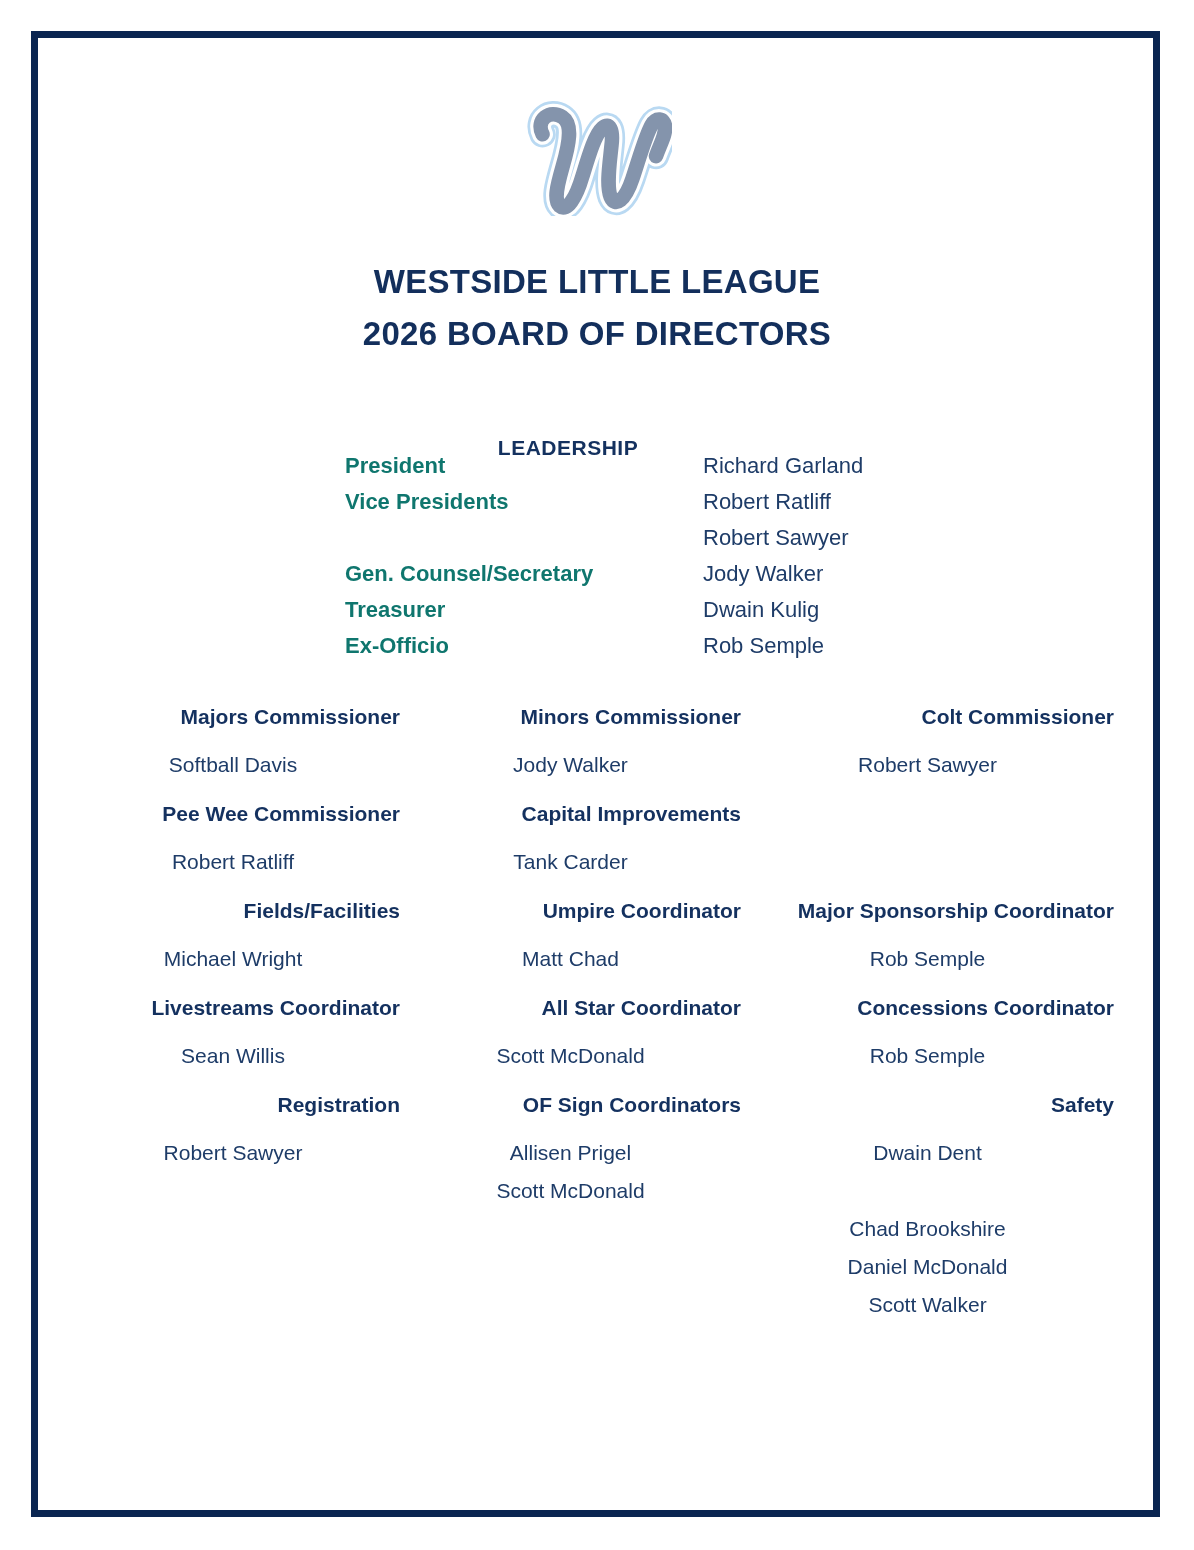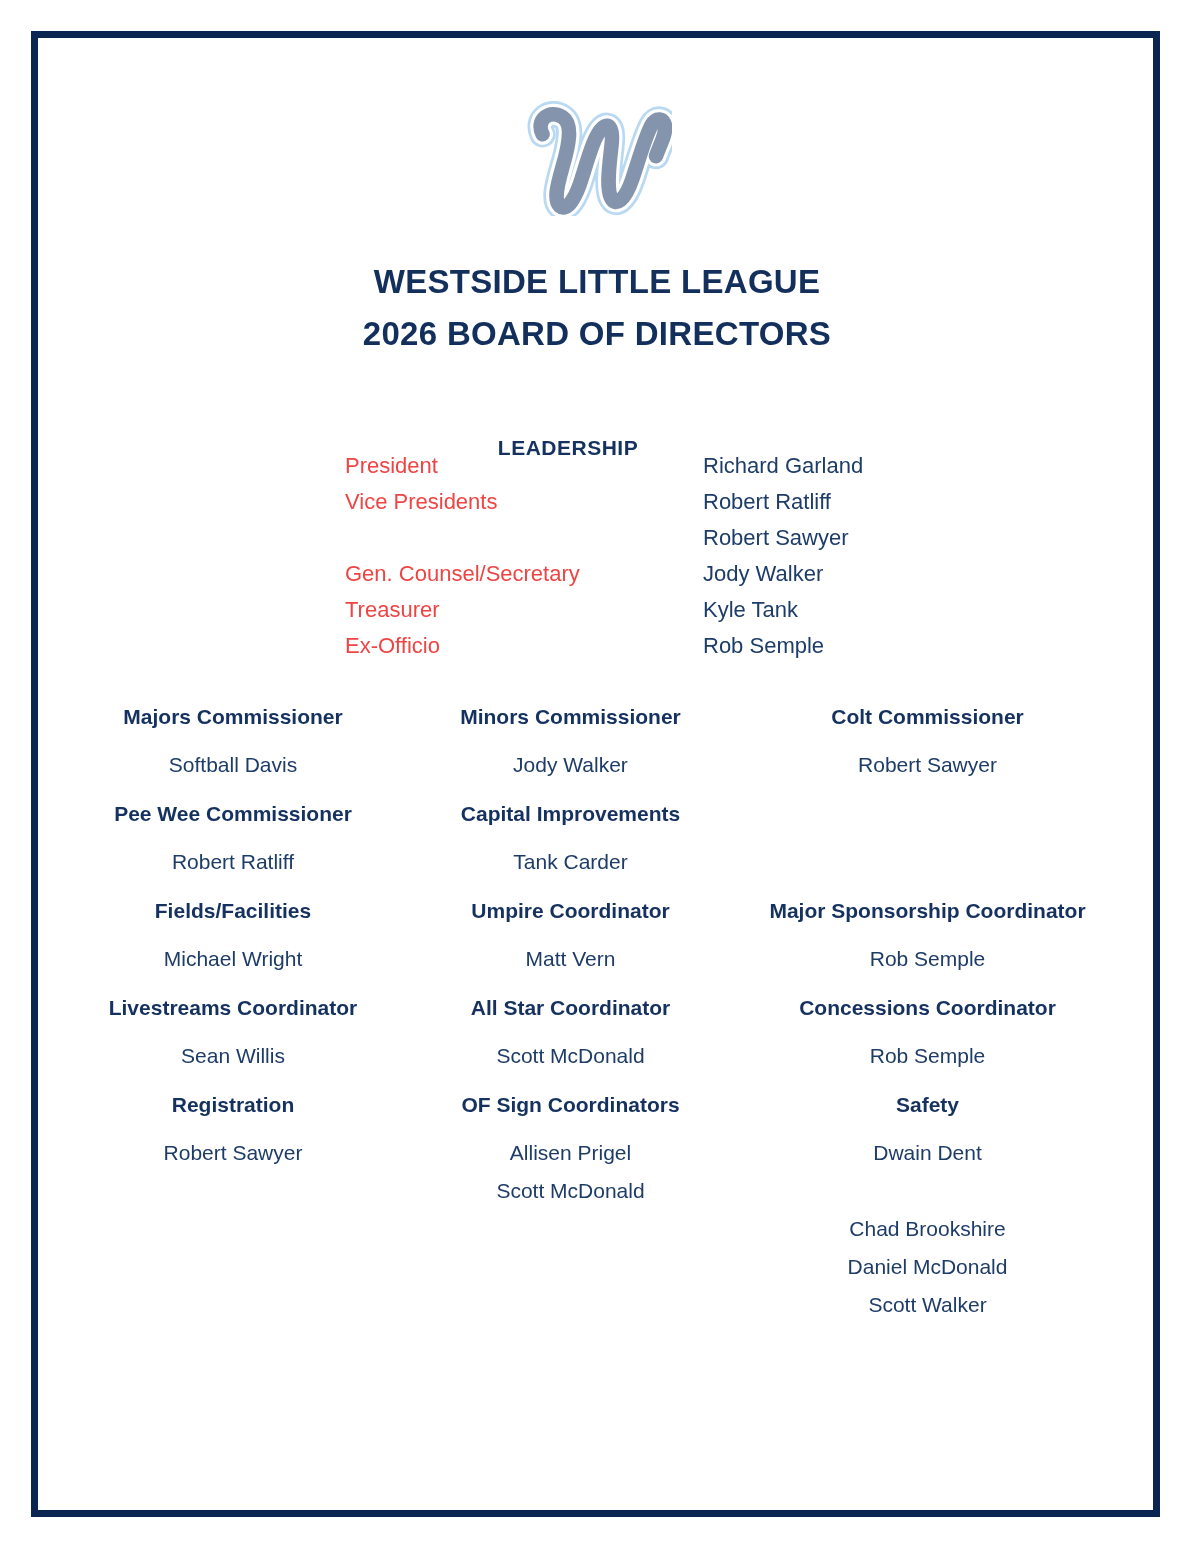--- a/index.html
+++ b/index.html
@@ -45,40 +45,41 @@
   }
   .leadership-table {
     position: absolute;
     left: 345px; top: 448px;
     display: grid;
     grid-template-columns: 358px auto;
     font-size: 22px;
     line-height: 36px;
     color: #1e3c68;
   }
-  .l-label { font-weight: normal; color: #ef4444; white-space: nowrap; min-height: 36px; }
+  .l-label { font-weight: bold; color: #0f766e; white-space: nowrap; min-height: 36px; }
   .l-name  { white-space: nowrap; min-height: 36px; }
   .board-grid {
     position: absolute;
     left: 66px; top: 704px;
     width: 1048px;
   }
   .board-row {
     display: grid;
     grid-template-columns: 334px 341px 373px;
     margin-bottom: 17px;
   }
   .board-cell { text-align: center; }
   .cell-title {
     font-size: 21px;
     font-weight: bold;
     color: #14315f;
     line-height: 26px;
     margin-bottom: 16px;
     white-space: nowrap;
+    text-align: right;
   }
   .cell-name {
     font-size: 21px;
     color: #1e3c68;
     line-height: 38px;
     min-height: 38px;
     white-space: nowrap;
   }
   .w-stroke-outer { fill: none; stroke: #b9d9f2; stroke-width: 29; stroke-linecap: round; stroke-linejoin: round; }
   .w-stroke-mid   { fill: none; stroke: #ffffff; stroke-width: 23; stroke-linecap: round; stroke-linejoin: round; }
@@ -111,21 +112,21 @@
   <div class="l-label">Vice Presidents</div>
   <div class="l-name">Robert Ratliff</div>
 
   <div class="l-label"></div>
   <div class="l-name">Robert Sawyer</div>
 
   <div class="l-label">Gen. Counsel/Secretary</div>
   <div class="l-name">Jody Walker</div>
 
   <div class="l-label">Treasurer</div>
-  <div class="l-name">Kyle Tank</div>
+  <div class="l-name">Dwain Kulig</div>
 
   <div class="l-label">Ex-Officio</div>
   <div class="l-name">Rob Semple</div>
 </div>
 
 <div class="board-grid">
 
   <div class="board-row">
     <div class="board-cell">
       <div class="cell-title">Majors Commissioner</div>
@@ -152,21 +153,21 @@
     </div>
   </div>
 
   <div class="board-row">
     <div class="board-cell">
       <div class="cell-title">Fields/Facilities</div>
       <div class="cell-name">Michael Wright</div>
     </div>
     <div class="board-cell">
       <div class="cell-title">Umpire Coordinator</div>
-      <div class="cell-name">Matt Vern</div>
+      <div class="cell-name">Matt Chad</div>
     </div>
     <div class="board-cell">
       <div class="cell-title">Major Sponsorship Coordinator</div>
       <div class="cell-name">Rob Semple</div>
     </div>
   </div>
 
   <div class="board-row">
     <div class="board-cell">
       <div class="cell-title">Livestreams Coordinator</div>

